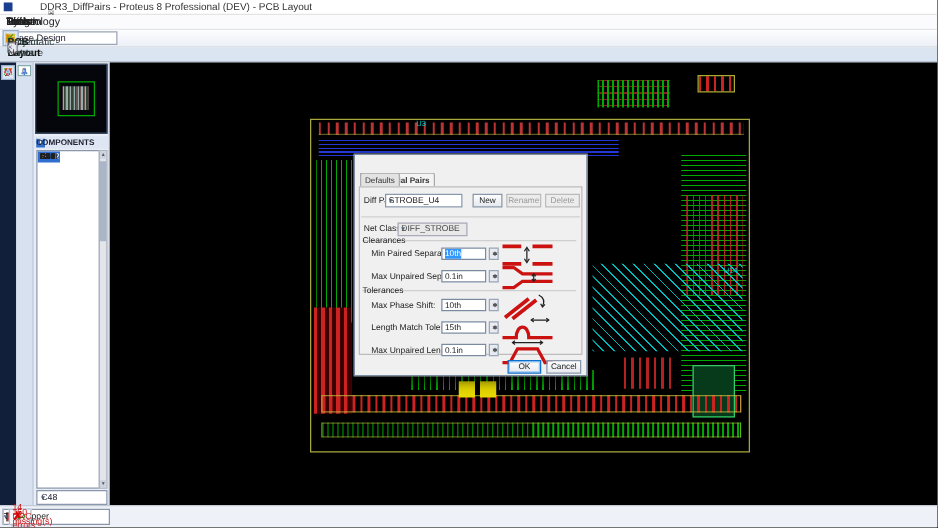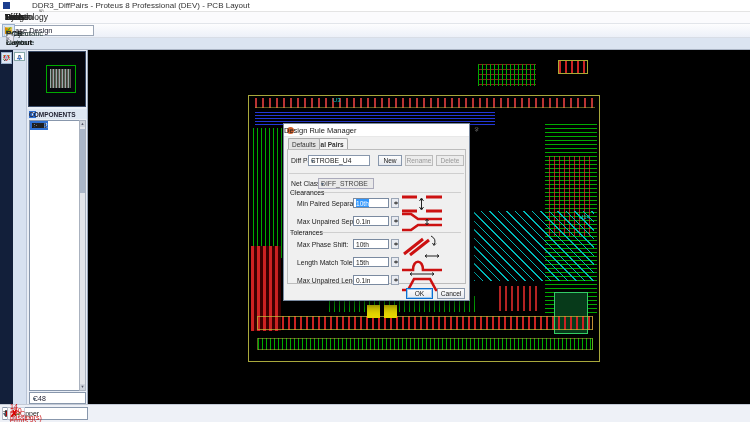--- a/index.html
+++ b/index.html
@@ -334,28 +334,20 @@
       <div class="deco" style="left:80px;top:200px;width:150px;height:16px;background:repeating-linear-gradient(90deg,#0a0 0 1px,transparent 1px 5px);"></div>
       <div class="deco" style="left:305px;top:196px;width:34px;height:42px;background:#073a1a;border:1px solid #3c6;"></div>
       <div class="deco" style="left:250px;top:190px;width:40px;height:25px;background:repeating-linear-gradient(90deg,rgba(210,40,40,.85) 0 2px,transparent 2px 6px);"></div>
       <div class="deco" style="left:8px;top:220px;width:336px;height:14px;border:1px solid rgba(190,190,60,.7);background:repeating-linear-gradient(90deg,#c22 0 2px,transparent 2px 6px);"></div>
       <div class="deco" style="left:118px;top:209px;width:13px;height:13px;background:#e6d800;"></div>
       <div class="deco" style="left:135px;top:209px;width:13px;height:13px;background:#e6d800;"></div>
       <div class="deco" style="left:8px;top:242px;width:336px;height:12px;border:1px solid rgba(190,190,60,.5);background:repeating-linear-gradient(90deg,#0a0 0 1px,transparent 1px 4px);"></div>
     </div>
 
     <div class="dialog">
-      <div class="dlg-title">
-        <span class="dlg-icon"></span>
-        <span>Design Rule Manager</span>
-        <span class="wctl" style="position:absolute;right:0;top:0;display:flex;">
-          <span class="dlg-btn">?</span>
-          <span class="dlg-btn">×</span>
-        </span>
-      </div>
       <div class="dlg-tabs" id="dlg-tabs">
           <span class="dtab">Design Rules</span>
           <span class="dtab">Net Classes</span>
           <span class="dtab active">Differential Pairs</span>
           <span class="dtab">Defaults</span>
         </div>
       <div class="dlg-page"></div>
 
       <span class="dlabel" style="left:7px;top:31px;">Diff Pair</span>
       <span class="dcombo" style="left:24px;top:31px;width:62px;">

